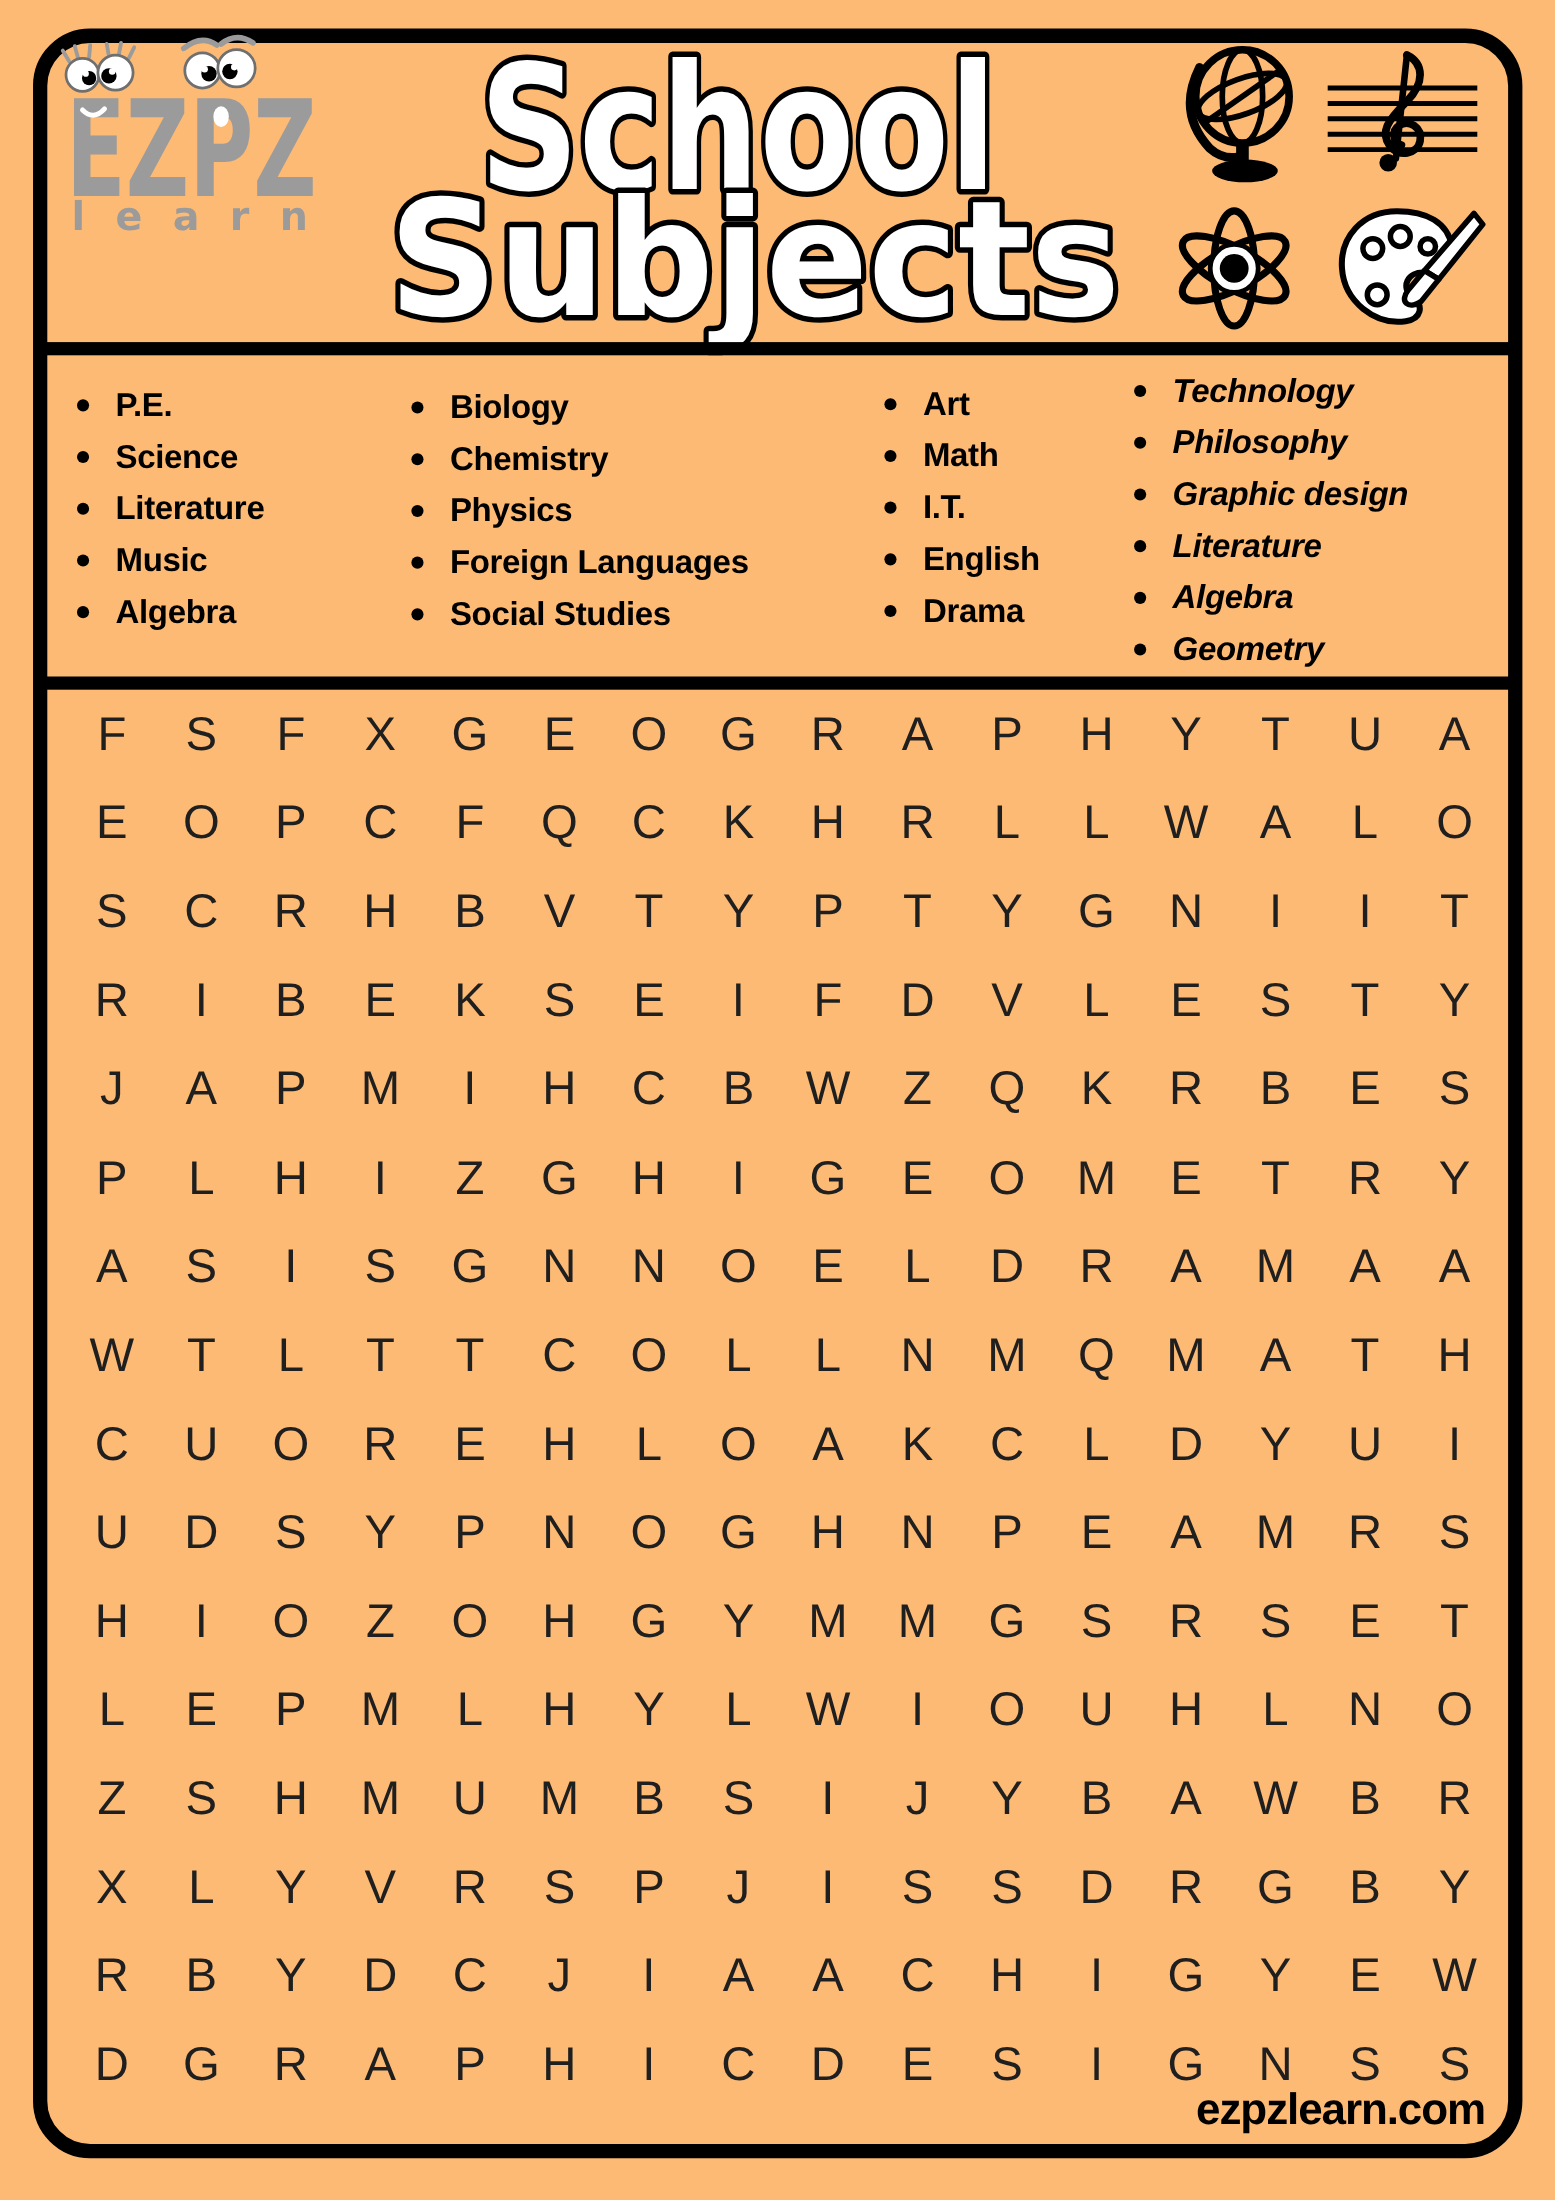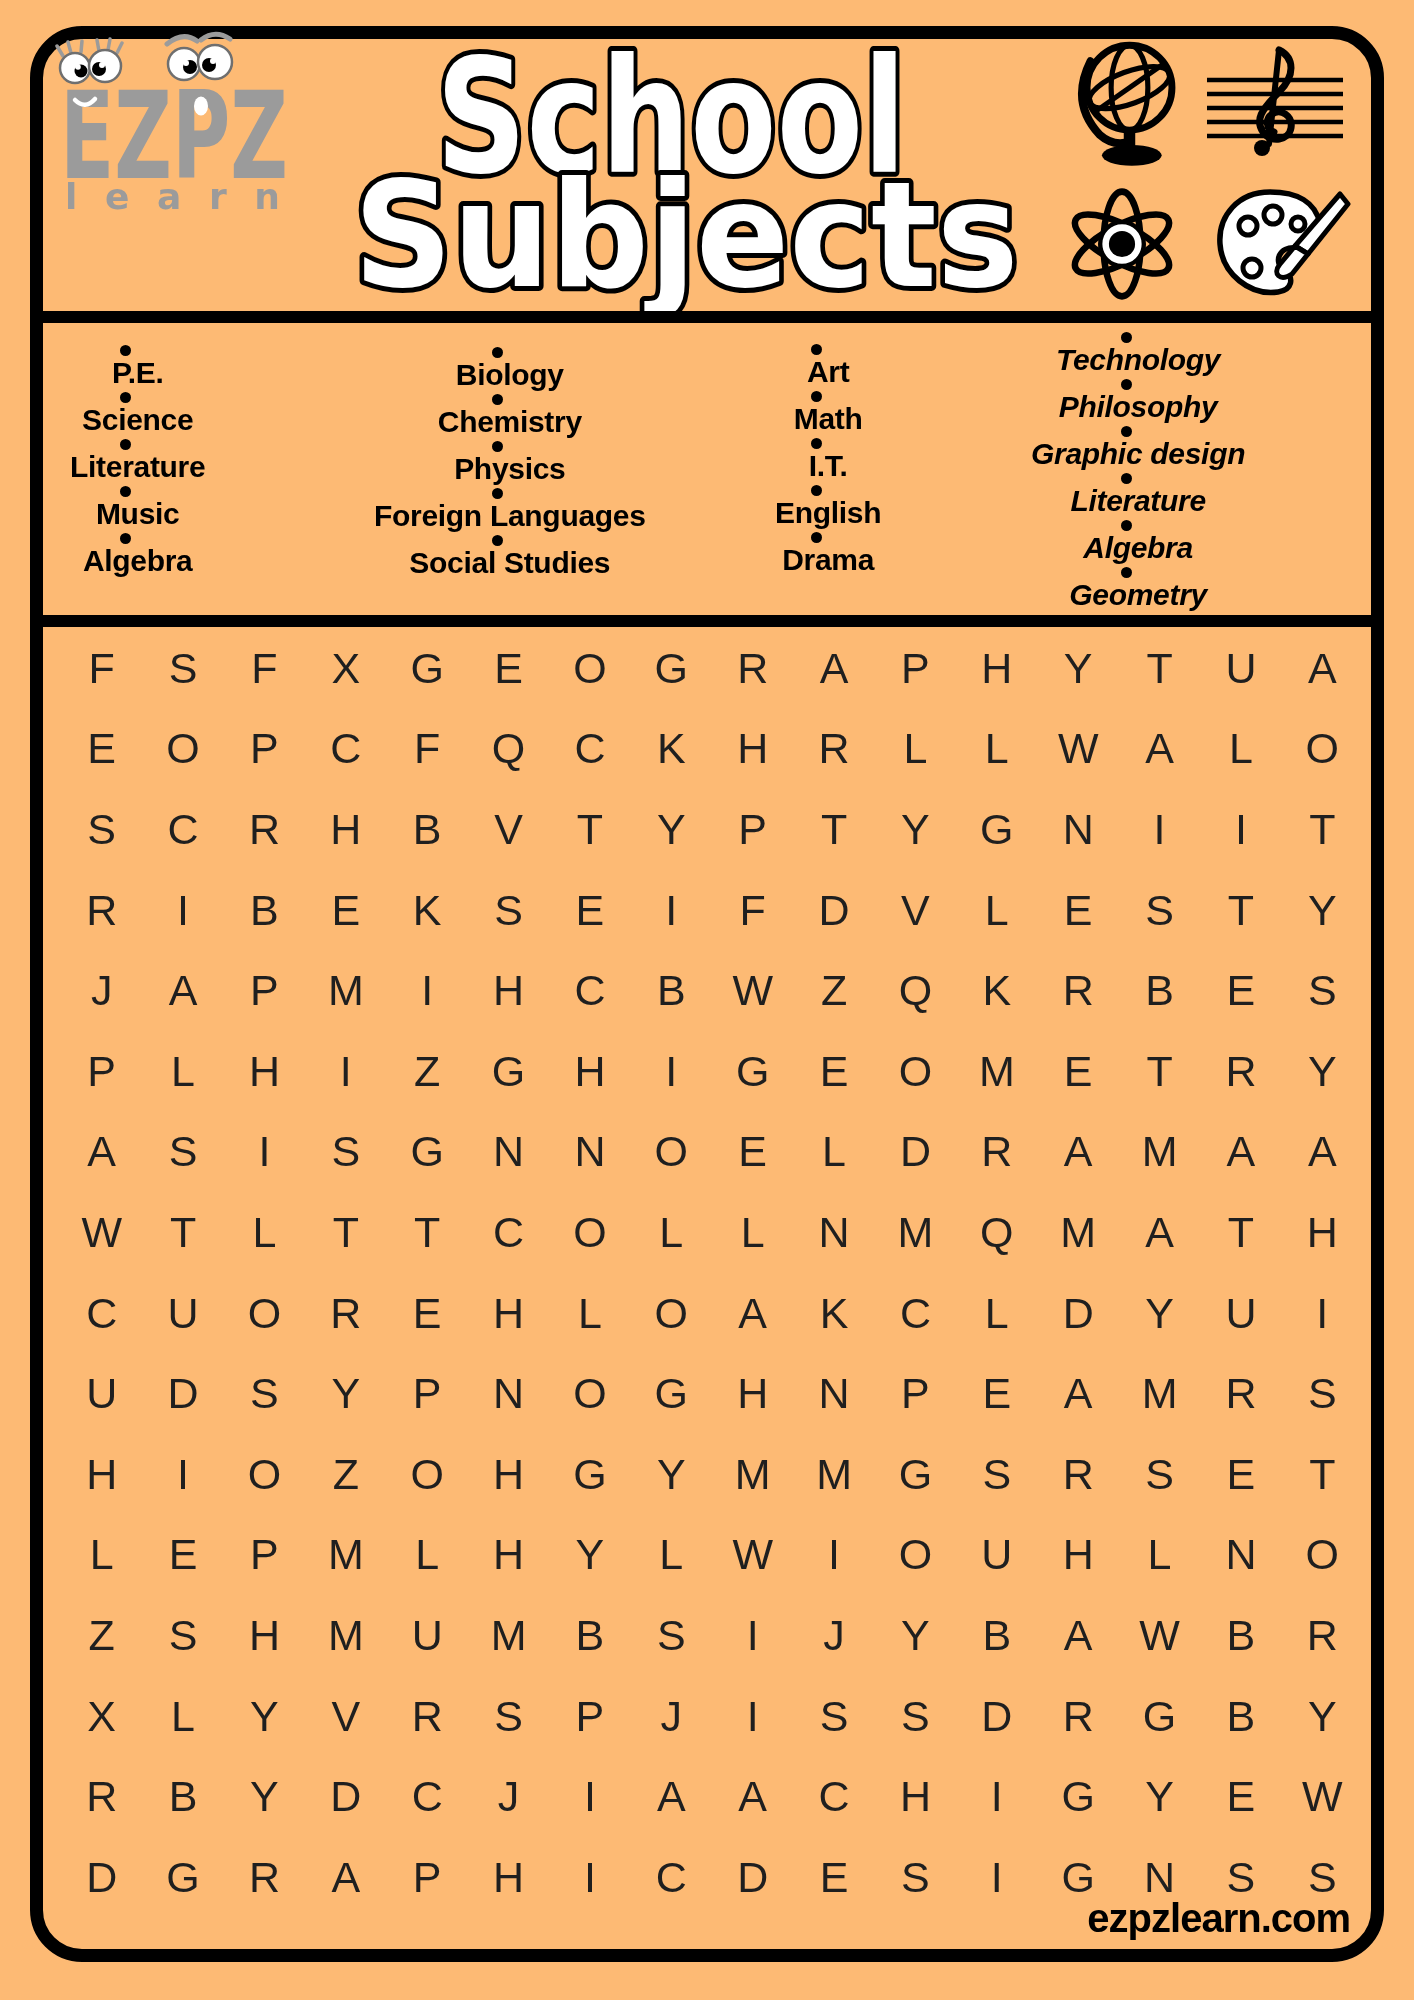--- a/index.html
+++ b/index.html
@@ -21,23 +21,23 @@
   .icon{position:absolute;}
   #icon-globe{left:1072px;top:36px;}
   #icon-music{left:1205px;top:40px;}
   #icon-atom{left:1062px;top:180px;}
   #icon-palette{left:1210px;top:182px;}
 
   
   .wl-col{position:absolute;}
   #wl-col-0{left:70px;top:345px;}
   #wl-col-1{left:374px;top:347px;}
-  #wl-col-2{left:775px;top:344px;}
+  #wl-col-2{left:804px;top:344px;}
   #wl-col-3{left:1031px;top:332px;font-style:italic;}
-  .wl-item{display:flex;align-items:center;height:47px;flex-direction:column;}
+  .wl-item{display:flex;align-items:center;height:47px;}
   .wl-dot{width:11px;height:11px;border-radius:50%;background:#000;margin-right:24px;flex:0 0 auto;}
   .wl-label{font-size:30px;font-weight:bold;letter-spacing:-0.3px;white-space:nowrap;}
 
   
   .grid{position:absolute;left:61px;top:628px;width:1302px;height:1290px;
         display:grid;grid-template-columns:repeat(16,1fr);grid-auto-rows:80.6px;}
   .cell{display:flex;align-items:center;justify-content:center;
         font-size:43px;font-weight:400;color:#1f1f1f;
         font-family:"Liberation Sans",sans-serif;}
 

